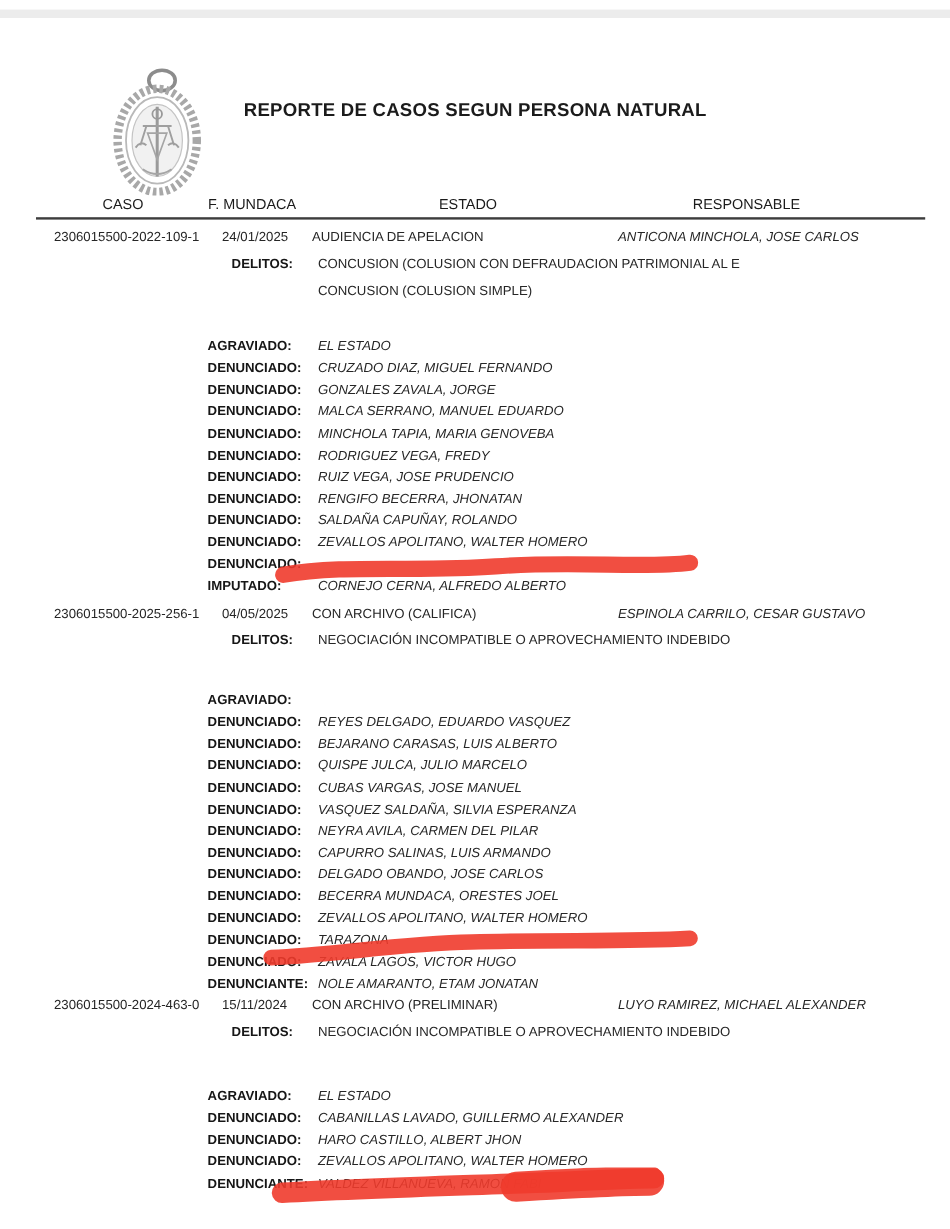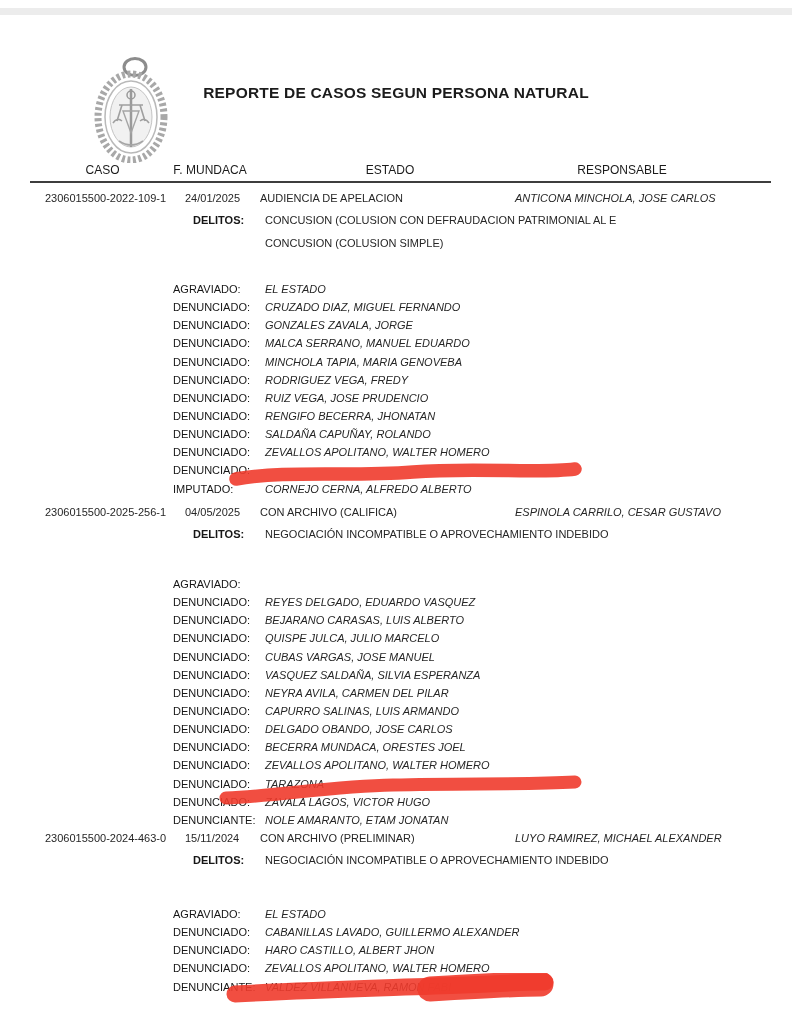--- a/index.html
+++ b/index.html
@@ -34,21 +34,21 @@
   .c-caso{left:45px;}
   .c-fecha{left:185px;}
   .c-estado{left:260px;}
   .c-resp{left:515px;font-style:italic;}
   .delitos-row{position:absolute;top:22px;left:0;width:792px;font-size:11px;}
   .lbl{position:absolute;left:173px;font-weight:bold;color:#161616;white-space:nowrap;margin-left:20px;}
   .delito-lines{position:absolute;left:265px;top:0;}
   .delito-line{height:22.5px;line-height:13px;white-space:nowrap;color:#262626;}
   .parties{position:absolute;left:173px;width:610px;font-size:11px;}
   .party-row{position:relative;height:18.15px;display:flex;align-items:flex-start;line-height:13px;}
-  .role{flex:none;width:92px;font-weight:normal;color:#161616;white-space:nowrap;}
+  .role{flex:none;width:92px;font-weight:bold;color:#161616;white-space:nowrap;}
   .pname{white-space:nowrap;color:#262626;font-style:italic;}
   .red-stroke{position:absolute;pointer-events:none;z-index:3;}
   .red-stroke path{fill:none;stroke-linecap:round;stroke-linejoin:round;}
   .v1{left:55px;top:-8px;width:355px;height:32px;}
   .v2{left:45px;top:-9px;width:365px;height:36px;}
   .v3{left:52px;top:-8px;width:330px;height:46px;}
 </style>
 </head>
 <body>
 

